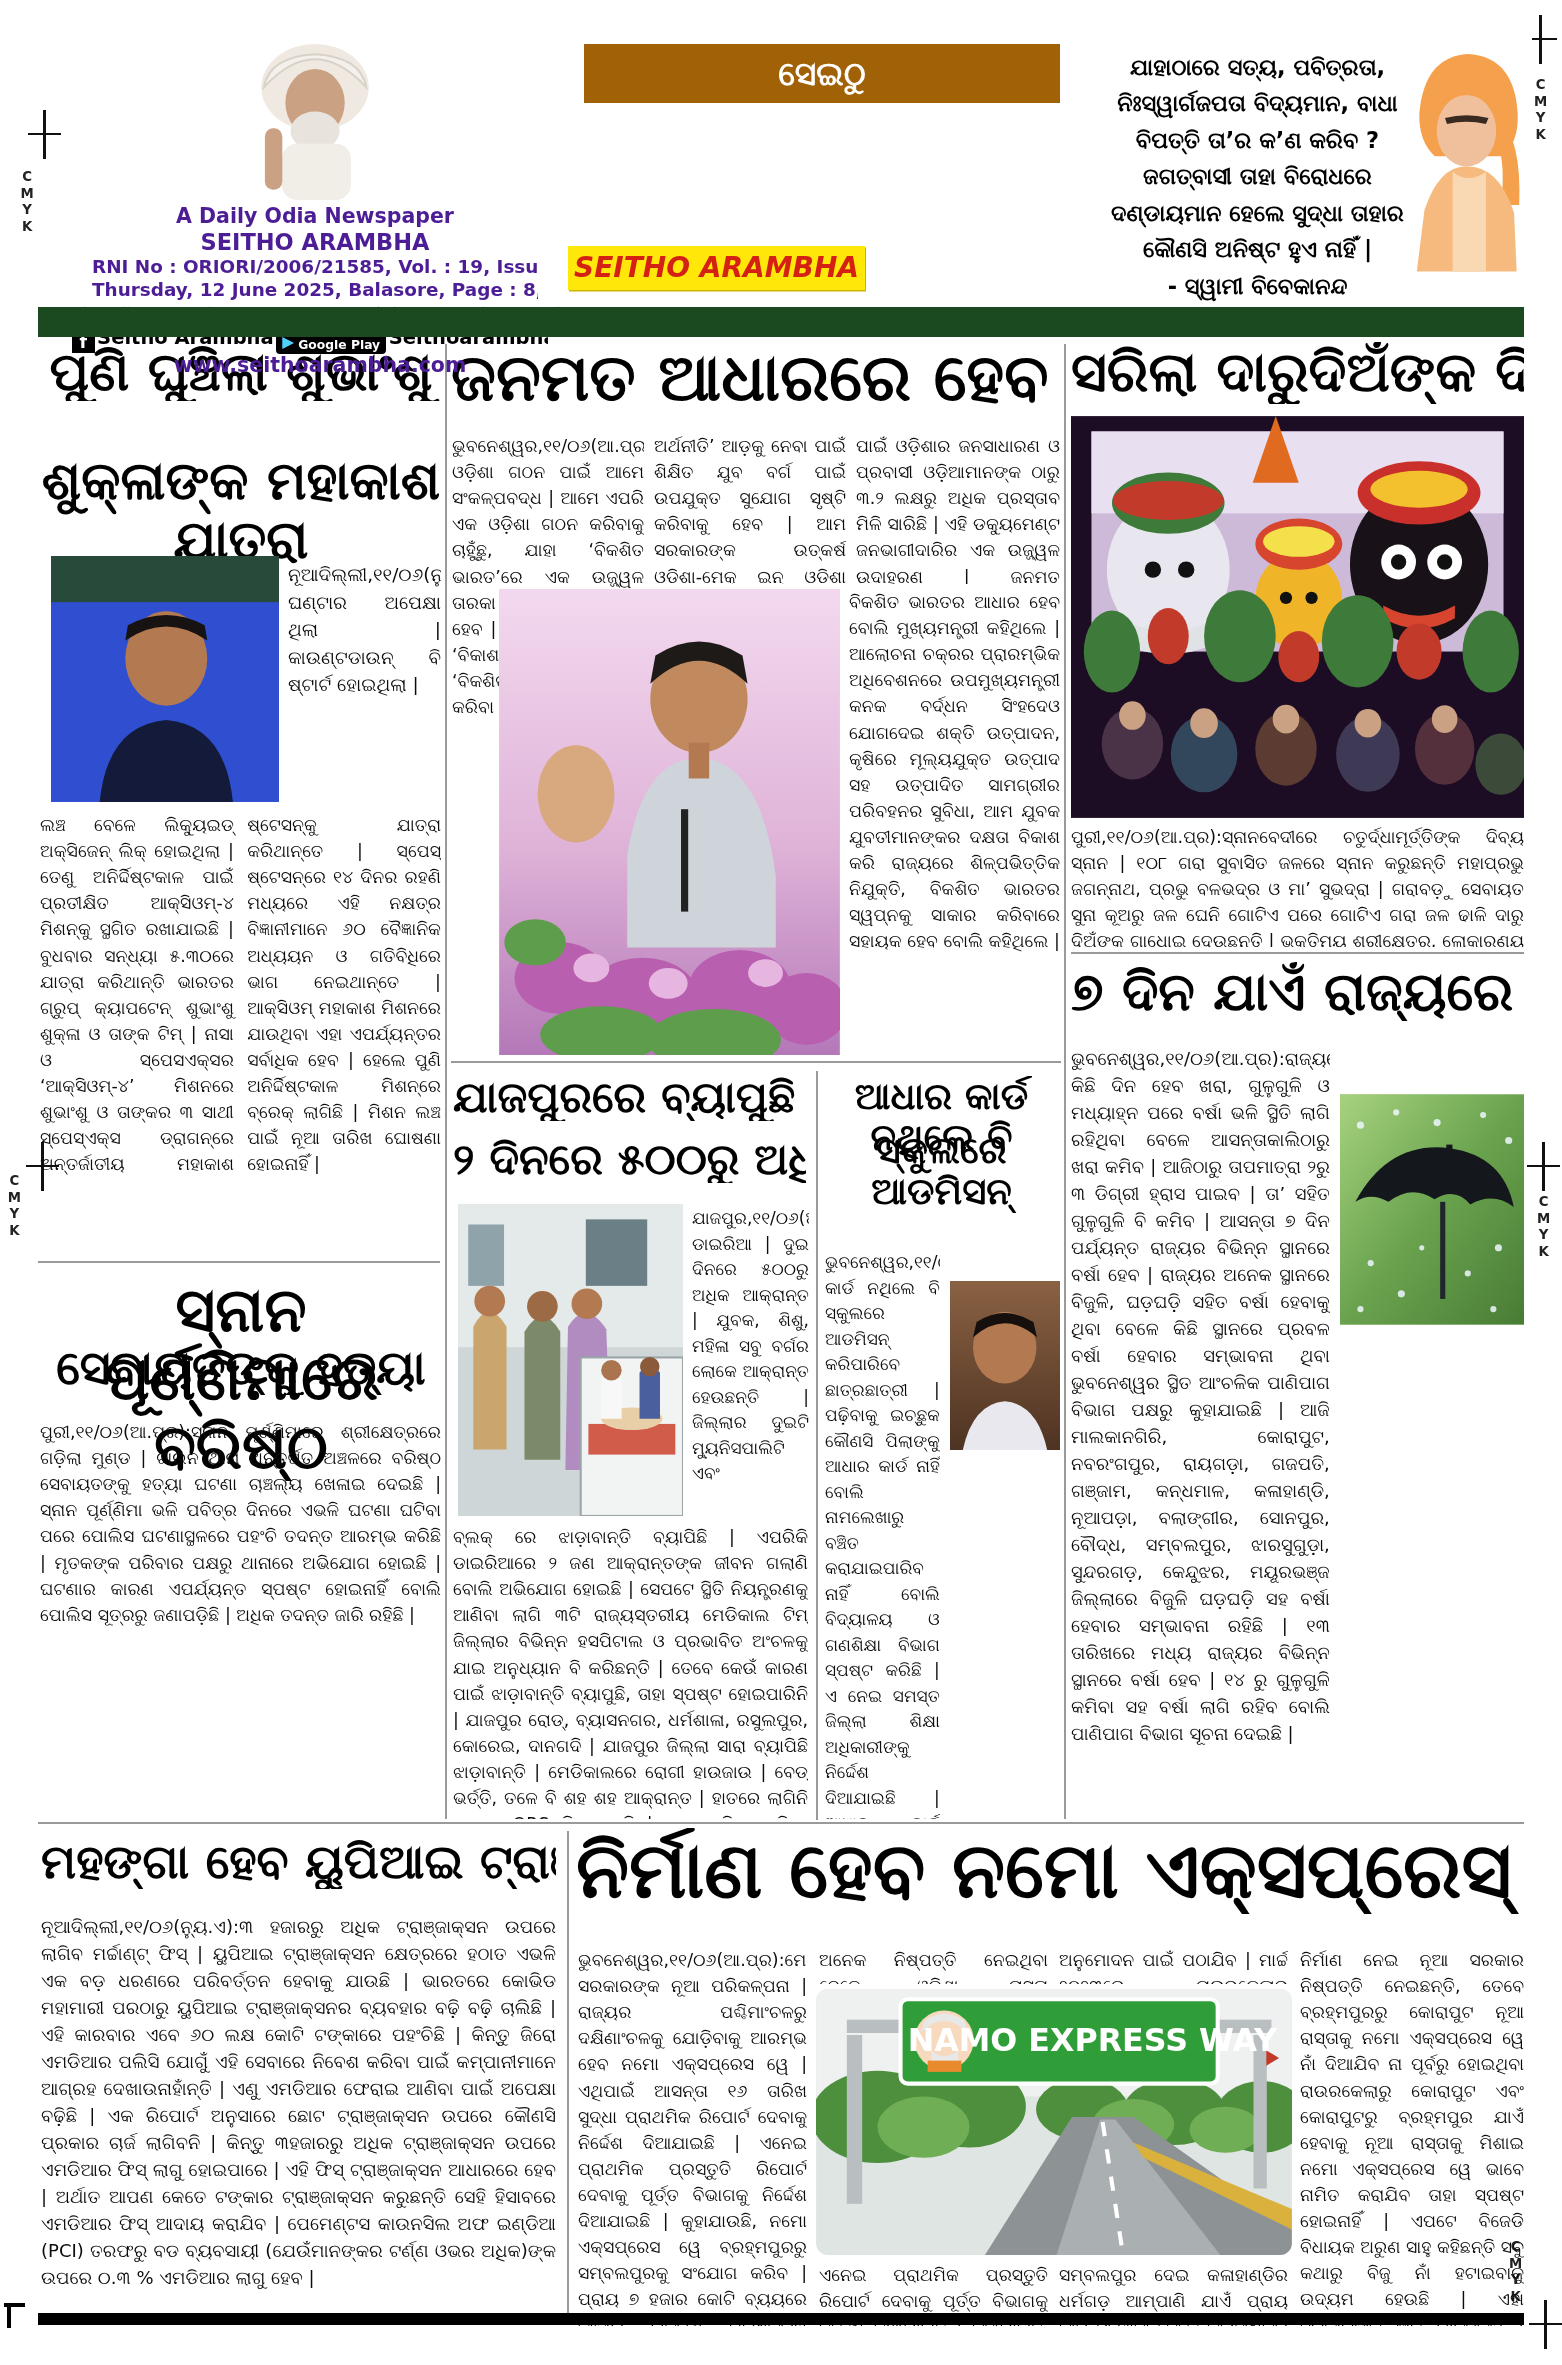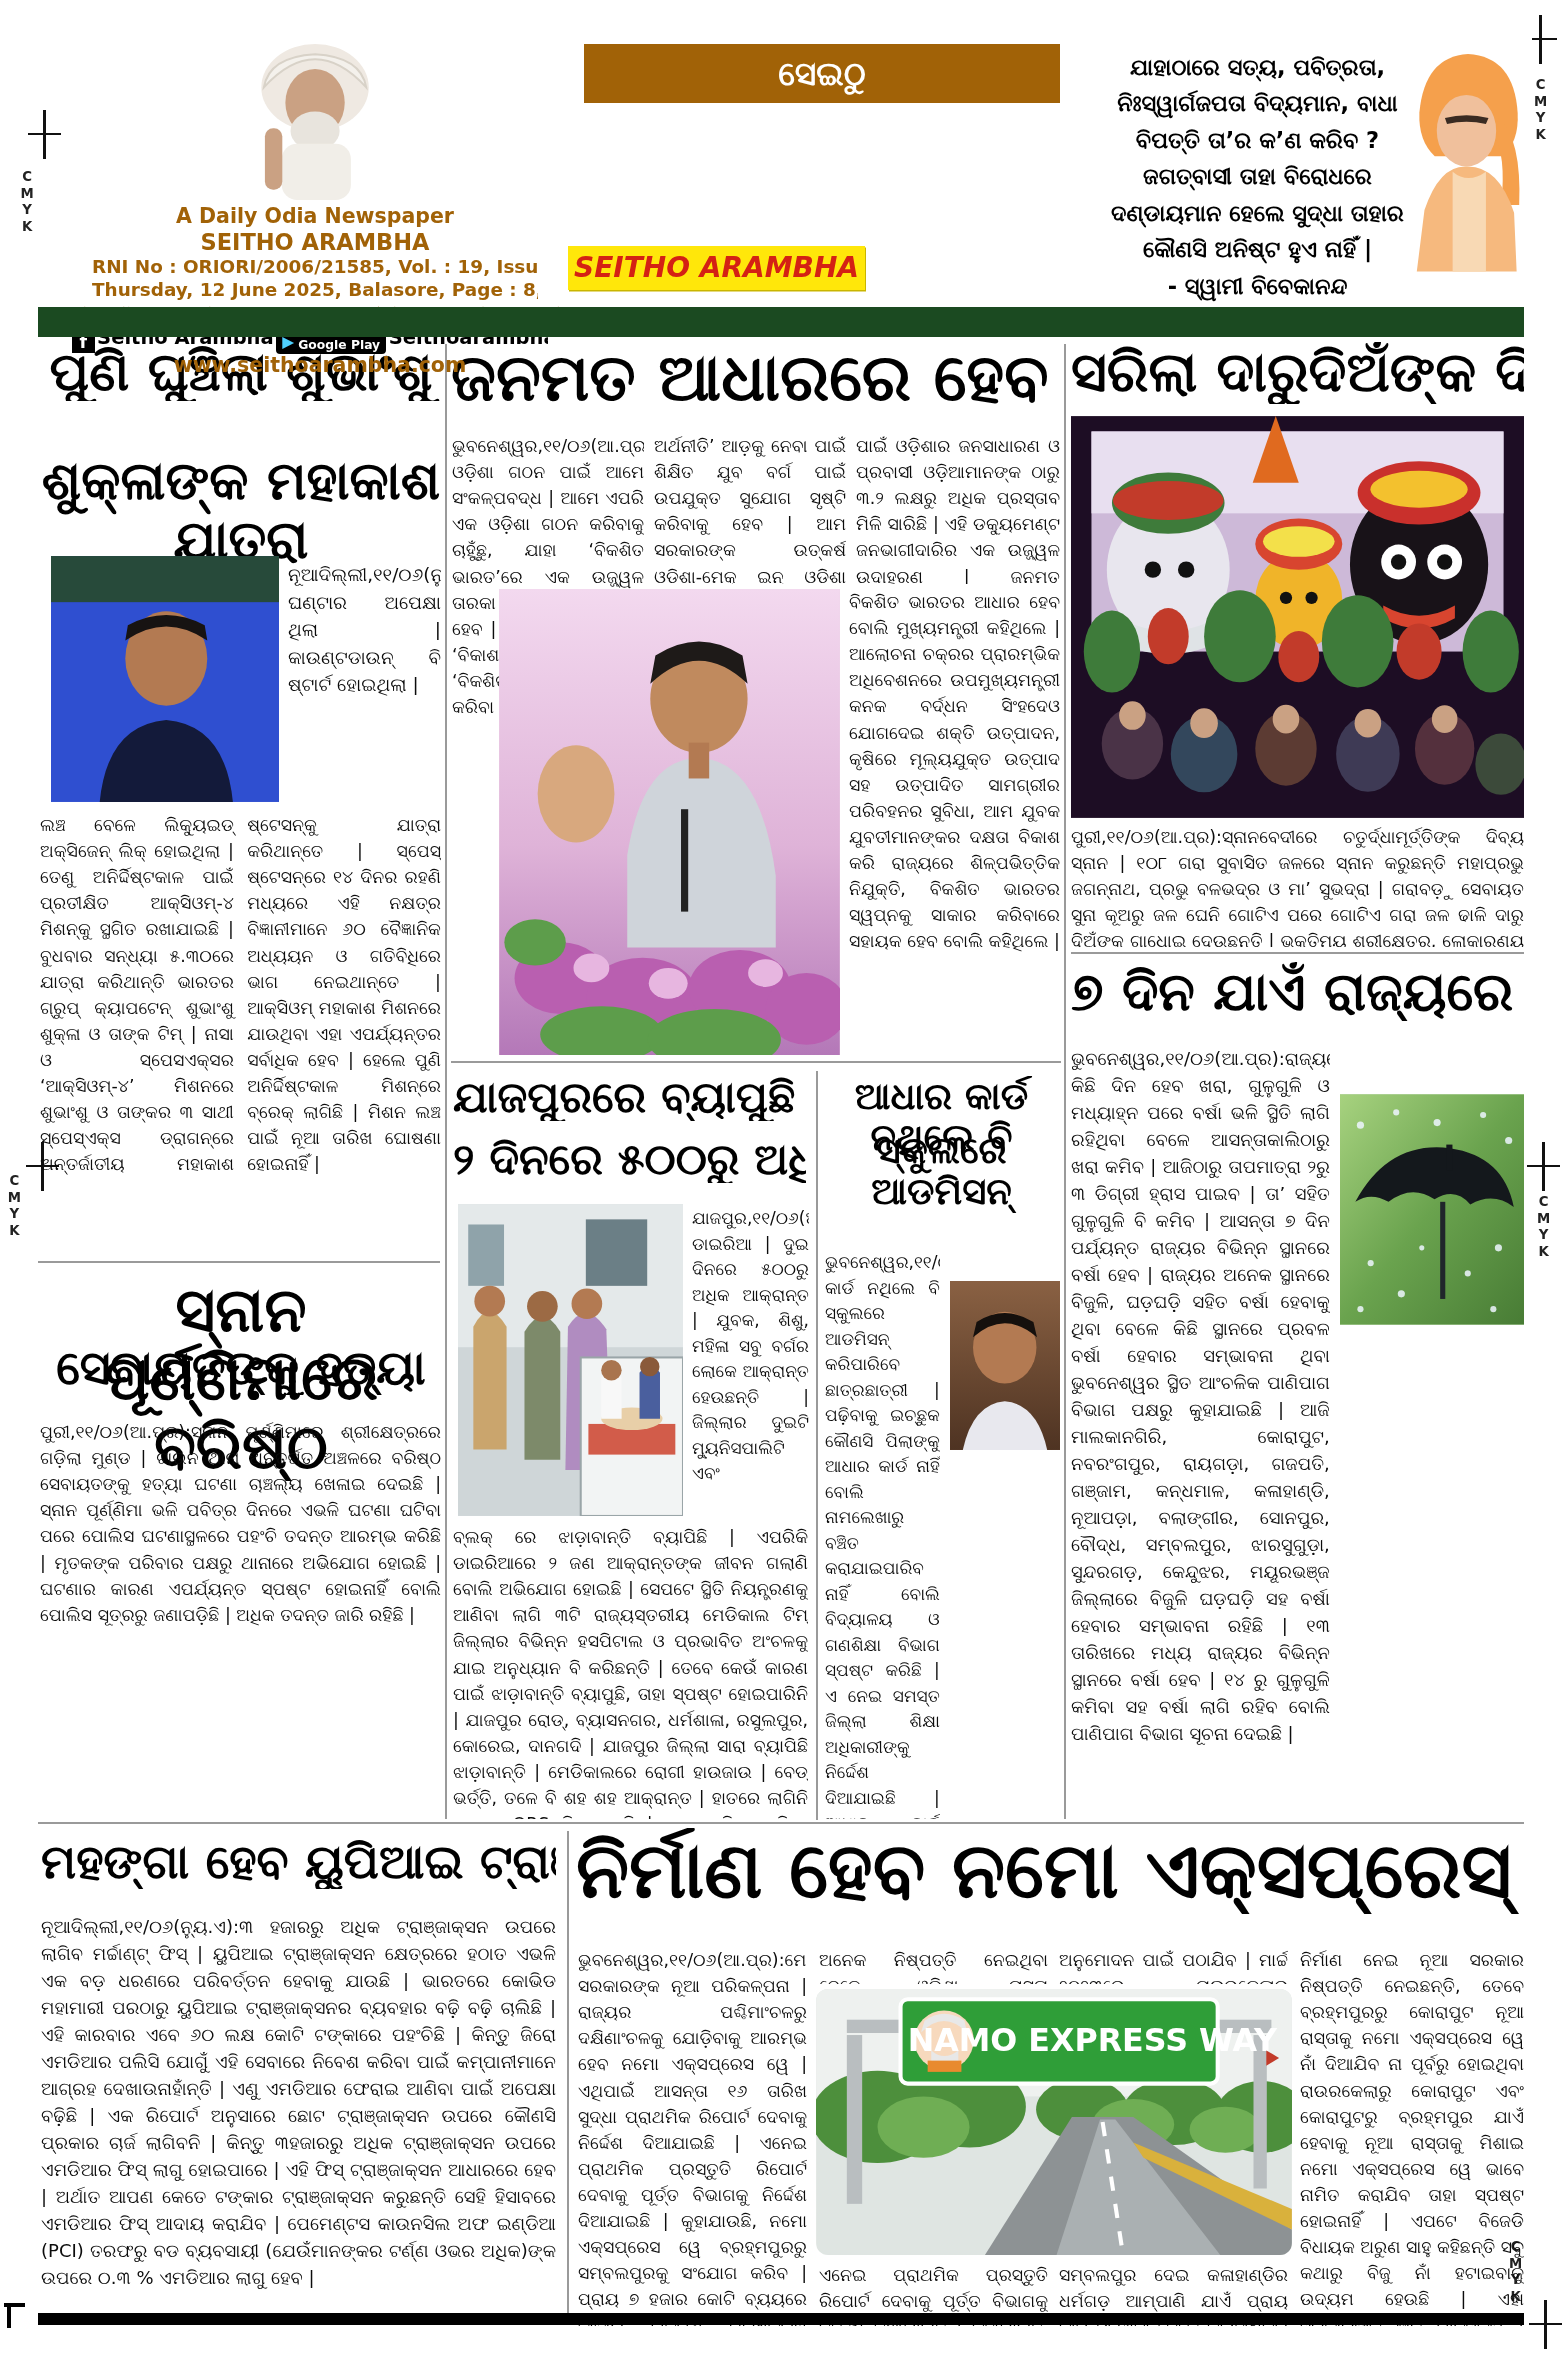--- a/index.html
+++ b/index.html
@@ -12,21 +12,21 @@
   .rule-h{position:absolute;height:1.5px;background:#9a9a9a;}
   .green-bar{position:absolute;background:#1b4a21;}
   .cmyk{position:absolute;font-size:13.3px;line-height:1.25;color:#222;font-weight:bold;text-align:center;}
   .crosshair{position:absolute;width:33px;height:49px;}
   .crosshair .v{position:absolute;left:15.4px;top:0;width:2.6px;height:49px;background:#111;}
   .crosshair .h{position:absolute;left:0;top:22.5px;width:33px;height:2.6px;background:#111;}
   .masthead-kicker{position:absolute;background:#a16207;color:#fff;text-align:center;font-weight:bold;overflow:hidden;}
   .masthead-logo{position:absolute;font-weight:900;color:#000;letter-spacing:-3.1px;line-height:1;overflow:hidden;}
   .masthead-banner{position:absolute;background:#ffe70a;color:#d42114;font-weight:900;font-style:italic;
                    text-align:center;overflow:hidden;box-shadow:1px 1.5px 0 #c9b500;}
-  .hdr-small{font-weight:bold;text-align:center;color:#a16207;overflow:hidden;white-space:nowrap;}
+  .hdr-small{font-weight:bold;text-align:center;color:#4c1d95;overflow:hidden;white-space:nowrap;}
   .quote-line{font-weight:bold;text-align:center;color:#000;font-size:22.5px;line-height:1.62;overflow:hidden;}
   .photo{position:absolute;overflow:hidden;}
   .badge{display:inline-flex;align-items:center;background:#000;color:#fff;border-radius:4.1px;
          padding:2px 6.1px;vertical-align:middle;}
   .fb{display:inline-flex;align-items:center;justify-content:center;background:#000;color:#fff;
       width:22.5px;height:22.5px;font-weight:bold;font-size:17.4px;vertical-align:middle;}
   .float-img{float:right;margin:0 0 7.2px 10.2px;overflow:hidden;}
   .lede{font-size:17.4px;line-height:1.5;text-align:justify;color:#0c0c0c;overflow:hidden;}
   .cols2{column-count:2;column-gap:13.3px;}
 </style>

